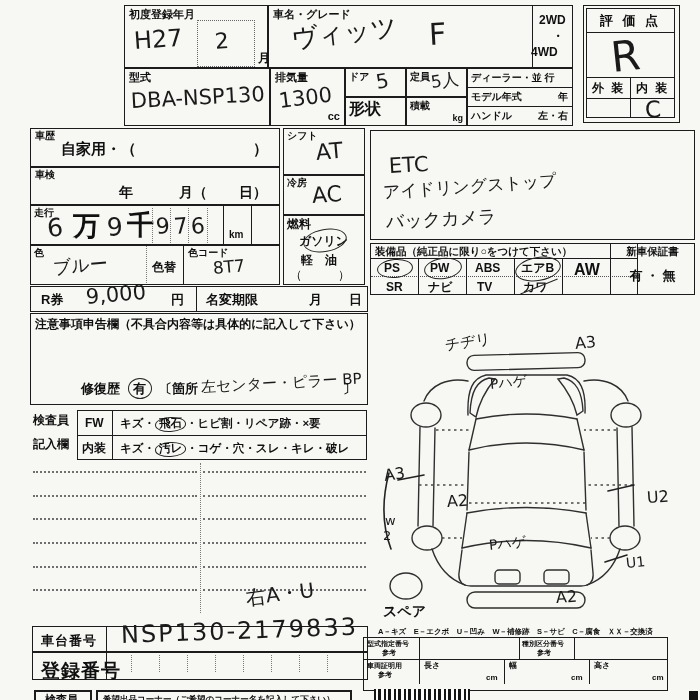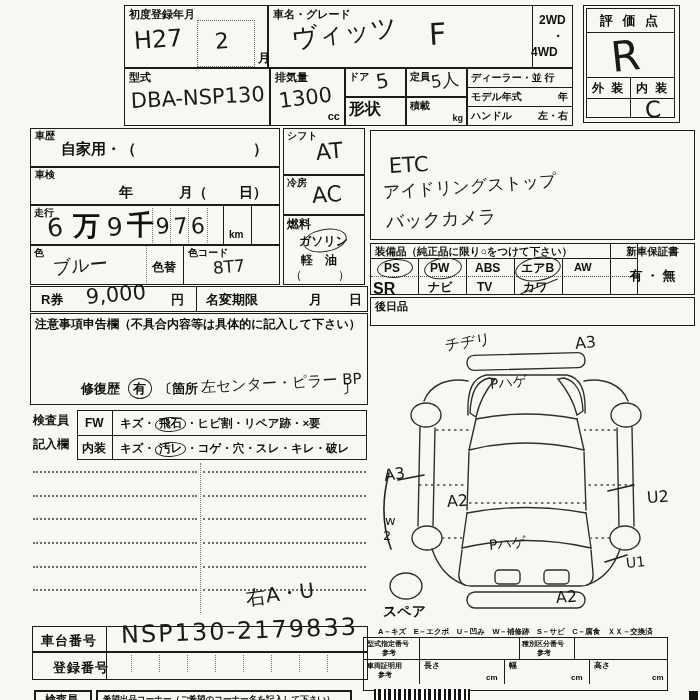--- a/index.html
+++ b/index.html
@@ -164,36 +164,33 @@
     <div class="hln" style="top:14px"></div>
     <div style="position:absolute;left:0;right:0;top:32px;border-top:1.5px dotted #555"></div>
     <div style="position:absolute;left:47px;top:14px;bottom:0;border-left:1.5px solid #1c1c1c"></div>
     <div style="position:absolute;left:95px;top:14px;bottom:0;border-left:1.5px solid #1c1c1c"></div>
     <div style="position:absolute;left:143px;top:14px;bottom:0;border-left:1.5px solid #1c1c1c"></div>
     <div style="position:absolute;left:191px;top:14px;bottom:0;border-left:1.5px solid #1c1c1c"></div>
     <span class="lbl" style="left:13px;top:18px;font-size:12px">PS</span>
     <span class="lbl" style="left:59px;top:18px;font-size:12px">PW</span>
     <span class="lbl" style="left:104px;top:18px;font-size:12px">ABS</span>
     <span class="lbl" style="left:150px;top:18px;font-size:12px">エアB</span>
-    <span class="lbl" style="left:203px;top:18px;font-size:11px">AW</span>
-    <span class="lbl" style="left:2px;top:37px;font-size:16px">SR</span>
+    <span class="lbl" style="left:203px;top:18px;font-size:16px">AW</span>
+    <span class="lbl" style="left:15px;top:37px;font-size:12px">SR</span>
     <span class="lbl" style="left:57px;top:37px;font-size:12px">ナビ</span>
     <span class="lbl" style="left:106px;top:37px;font-size:12px">TV</span>
     <span class="lbl" style="left:152px;top:37px;font-size:12px">カワ</span>
     <div class="circ" style="left:6px;top:15px;width:36px;height:19px;transform:rotate(-5deg)"></div>
     <div class="circ" style="left:53px;top:14px;width:38px;height:21px;transform:rotate(-8deg)"></div>
     <div class="circ" style="left:144px;top:13px;width:46px;height:24px;transform:rotate(-10deg)"></div>
     <div style="position:absolute;left:148px;top:42px;width:40px;border-top:1.7px solid #242424;transform:rotate(-22deg)"></div>
   </div>
   <div class="box" style="left:610px;top:243px;width:85px;height:52px">
     <span class="lbl" style="left:0;right:0;top:2px;font-size:10.5px;text-align:center">新車保証書</span>
     <span class="lbl" style="left:0;right:0;top:25px;font-size:13px;text-align:center">有 ・ 無</span>
-  </div>
-  <div class="box" style="left:370px;top:297px;width:325px;height:29px">
-    <span class="lbl" style="left:4px;top:3px;font-size:11px">後日品</span>
   </div>
 
   <div class="box" style="left:30px;top:286px;width:338px;height:26px">
     <div class="vln" style="left:165px"></div>
     <span class="lbl" style="left:10px;top:6px;font-size:13px">R券</span>
     <span class="hw" style="left:55px;top:0;font-size:21px;transform:rotate(-5deg)">9,000</span>
     <span class="lbl" style="left:140px;top:6px;font-size:13px">円</span>
     <span class="lbl" style="left:175px;top:6px;font-size:13px">名変期限</span>
     <span class="lbl" style="left:278px;top:6px;font-size:13px">月</span>
     <span class="lbl" style="left:318px;top:6px;font-size:13px">日</span>
@@ -298,21 +295,21 @@
   <span class="hw" style="left:556px;top:590px;font-size:16px;transform:rotate(-4deg)">A2</span>
   <span class="lbl" style="left:383px;top:604px;font-size:14px">スペア</span>
 
   <div class="box" style="left:32px;top:626px;width:336px;height:26px">
     <div class="vln" style="left:73px"></div>
     <span class="lbl" style="left:8px;top:7px;font-size:13px;letter-spacing:1px">車台番号</span>
     <span class="hw" style="left:88px;top:-4px;font-size:24px;letter-spacing:2px;transform:rotate(-2deg);z-index:2">NSP130-2179833</span>
   </div>
   <div class="box" style="left:32px;top:652px;width:336px;height:28px">
     <div class="vln" style="left:73px"></div>
-    <span class="lbl" style="left:20px;top:8px;font-size:13px;letter-spacing:1px">登録番号</span>
+    <span class="lbl" style="left:8px;top:8px;font-size:19px;letter-spacing:1px">登録番号</span>
     <div class="dv" style="left:98px;top:2px;height:17px"></div>
     <div class="dv" style="left:126px;top:2px;height:17px"></div>
     <div class="dv" style="left:154px;top:2px;height:17px"></div>
     <div class="dv" style="left:182px;top:2px;height:17px"></div>
     <div class="dv" style="left:210px;top:2px;height:17px"></div>
     <div class="dv" style="left:238px;top:2px;height:17px"></div>
     <div class="dv" style="left:266px;top:2px;height:17px"></div>
     <div class="dv" style="left:294px;top:2px;height:17px"></div>
   </div>
 

